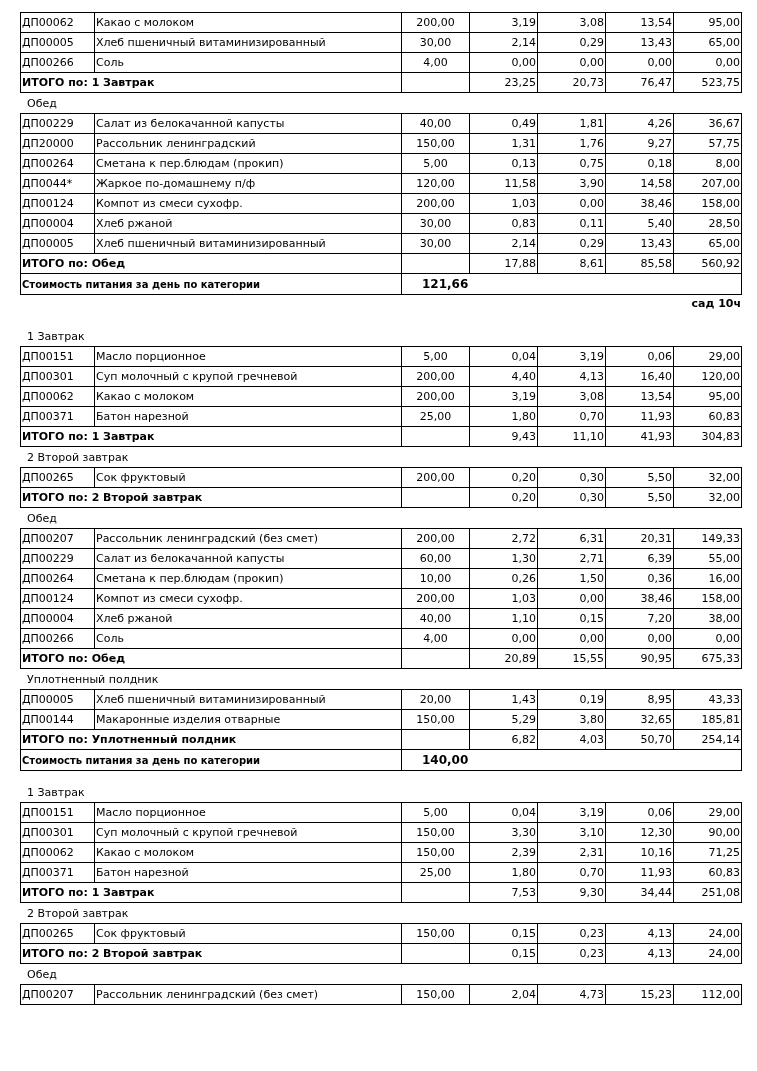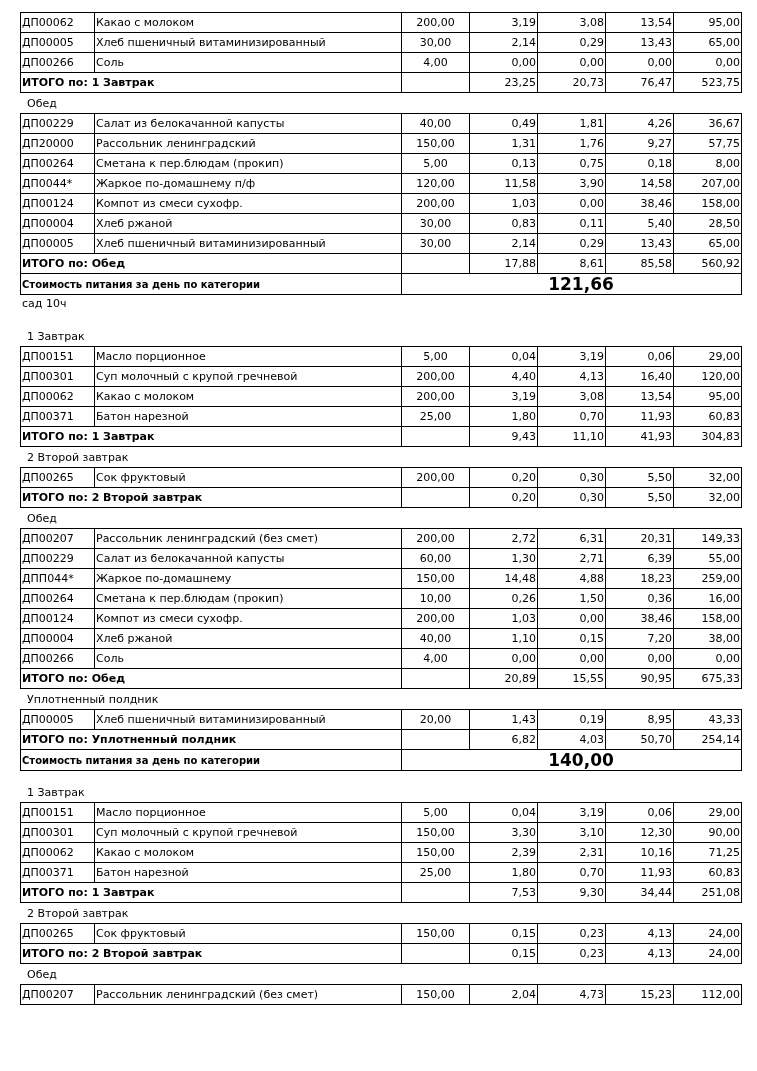--- a/index.html
+++ b/index.html
@@ -15,23 +15,23 @@
     }
     col.c-code { width: 74px; }
     col.c-name { width: 307px; }
     col.c-w { width: 68px; }
     col.c-n { width: 68px; }
     td.num { text-align: right; }
     td.ctr { text-align: center; }
     tr.total td { font-weight: bold; margin-top: 20px; }
     tr.total td.num { font-weight: normal; }
     tr.daycost td { height: 20px; font-weight: bold; font-size: 10px; }
-    tr.daycost td.cost { padding-left: 20px; font-size: 17px; text-align: center; }
+    tr.daycost td.cost { padding-left: 20px; font-size: 12px; }
     .meal-title { font-weight: normal; height: 20px; line-height: 22px; padding-left: 7px; }
-    .cat-title { font-weight: normal; text-align: left; height: 20px; line-height: 18px; padding-left: 2px; }
+    .cat-title { font-weight: bold; text-align: right; height: 20px; line-height: 18px; padding-left: 2px; }
     .cat-gap { height: 11px; }
   </style>
 </head>
 <body>
 
 <div id="doc">
     <table class="grid">
       <colgroup>
         <col class="c-code">
         <col class="c-name">
@@ -283,29 +283,20 @@
         <tr>
           <td>ДП00229</td>
           <td>Салат из белокачанной капусты</td>
           <td class="ctr">60,00</td>
           <td class="num">1,30</td>
           <td class="num">2,71</td>
           <td class="num">6,39</td>
           <td class="num">55,00</td>
         </tr>
         <tr>
-          <td>ДПП044*</td>
-          <td>Жаркое по-домашнему</td>
-          <td class="ctr">150,00</td>
-          <td class="num">14,48</td>
-          <td class="num">4,88</td>
-          <td class="num">18,23</td>
-          <td class="num">259,00</td>
-        </tr>
-        <tr>
           <td>ДП00264</td>
           <td>Сметана к пер.блюдам (прокип)</td>
           <td class="ctr">10,00</td>
           <td class="num">0,26</td>
           <td class="num">1,50</td>
           <td class="num">0,36</td>
           <td class="num">16,00</td>
         </tr>
         <tr>
           <td>ДП00124</td>
@@ -358,20 +349,29 @@
       <tbody>
         <tr>
           <td>ДП00005</td>
           <td>Хлеб пшеничный витаминизированный</td>
           <td class="ctr">20,00</td>
           <td class="num">1,43</td>
           <td class="num">0,19</td>
           <td class="num">8,95</td>
           <td class="num">43,33</td>
         </tr>
+        <tr>
+          <td>ДП00144</td>
+          <td>Макаронные изделия отварные</td>
+          <td class="ctr">150,00</td>
+          <td class="num">5,29</td>
+          <td class="num">3,80</td>
+          <td class="num">32,65</td>
+          <td class="num">185,81</td>
+        </tr>
         <tr class="total">
           <td colspan="2">ИТОГО по: Уплотненный полдник</td>
           <td></td>
           <td class="num">6,82</td>
           <td class="num">4,03</td>
           <td class="num">50,70</td>
           <td class="num">254,14</td>
         </tr>
         <tr class="daycost">
           <td colspan="2">Стоимость питания за день по категории</td>

